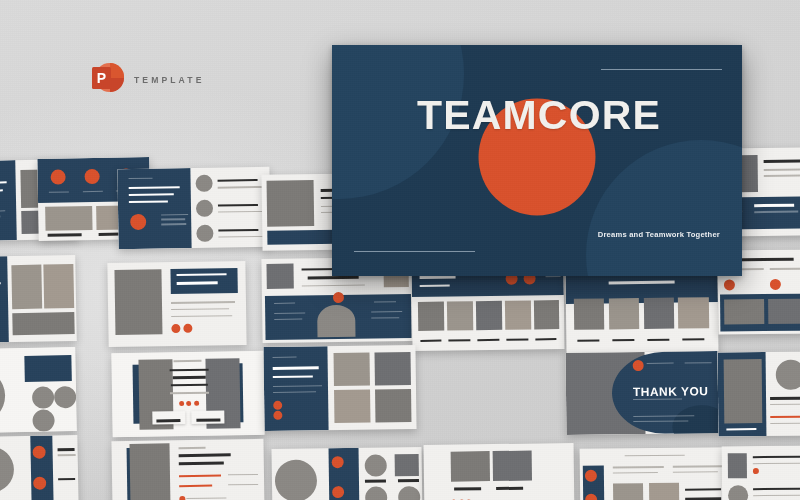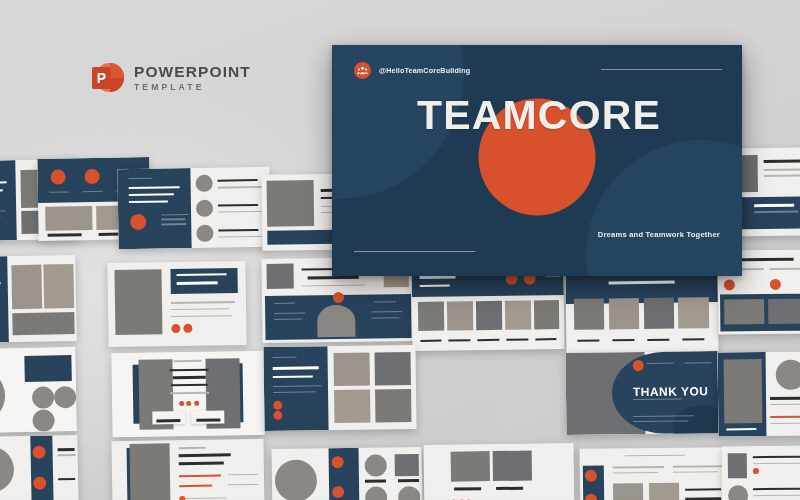--- a/index.html
+++ b/index.html
@@ -462,43 +462,29 @@
     </div>
 
   </div>
 
   <div class="ppt-lockup">
     <div class="ppt-logo">
       <div class="ball"></div>
       <div class="card">P</div>
     </div>
     <div class="ppt-text">
-      <div class="l1">POWERPOINT</div>
       <div class="l2">TEMPLATE</div>
     </div>
   </div>
 
   <div class="hero">
     <div class="blob-tl"></div>
     <div class="blob-br"></div>
     <div class="orange-circle"></div>
 
-    <div class="hero-top">
-      <span class="badge-icon">
-        <svg viewBox="0 0 24 24" fill="#ffffff" aria-hidden="true">
-          <circle cx="12" cy="7.2" r="3"></circle>
-          <path d="M6.5 20c0-3 2.6-5 5.5-5s5.5 2 5.5 5z"></path>
-          <circle cx="4.3" cy="10" r="2.2"></circle>
-          <path d="M0.6 19.5c0-2.3 1.7-3.9 3.7-3.9 .7 0 1.3.2 1.9.5-.9 1-1.4 2.2-1.4 3.4z"></path>
-          <circle cx="19.7" cy="10" r="2.2"></circle>
-          <path d="M23.4 19.5h-4.2c0-1.2-.5-2.4-1.4-3.4.6-.3 1.2-.5 1.9-.5 2 0 3.7 1.6 3.7 3.9z"></path>
-        </svg>
-      </span>
-      <span class="handle">@HelloTeamCoreBuilding</span>
-    </div>
 
     <div class="rule top-right"></div>
     <div class="rule bottom-left"></div>
 
     <div class="hero-center">
       <div class="hero-title">TEAMCORE</div>
     </div>
 
     <div class="hero-foot">Dreams and Teamwork Together</div>
   </div>

